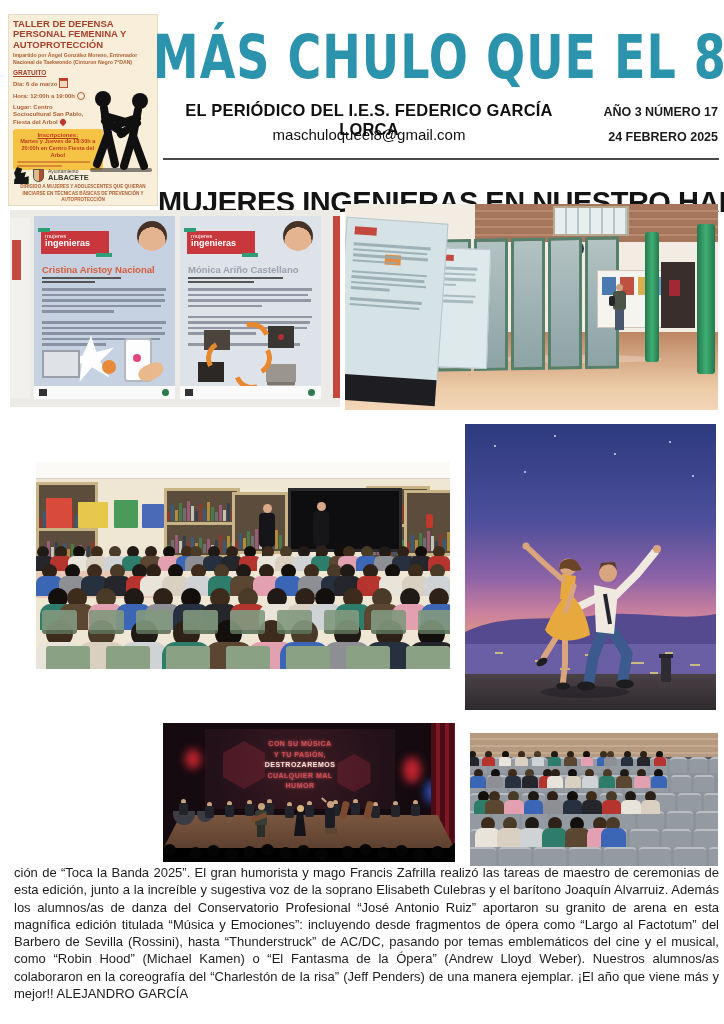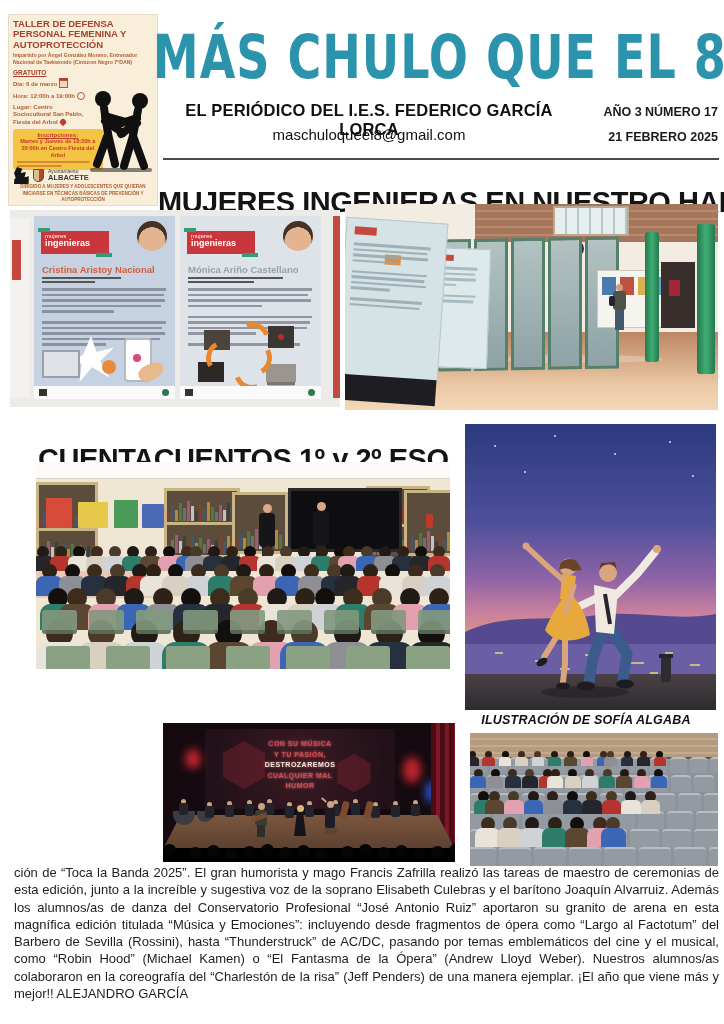--- a/index.html
+++ b/index.html
@@ -225,21 +225,21 @@
   </aside>
 
   <header>
     <div class="abs m-title">
         <span>MÁS CHULO QUE EL 8</span>
       </div>
     <div class="abs m-sub">EL PERIÓDICO DEL I.E.S. FEDERICO GARCÍA LORCA</div>
     <div class="abs m-email">maschuloqueel8@gmail.com</div>
     <div class="abs m-issue">
       <div>AÑO 3 NÚMERO 17</div>
-      <div>21 FEBRERO 2025</div>
+      <div>24 FEBRERO 2025</div>
     </div>
     <div class="abs rule"></div>
   </header>
 
   <h1 class="abs hl hl1">MUJERES INGENIERAS EN NUESTRO HALL</h1>
 
   <figure class="abs ph ph-posters">
     <div class="sliverL">
         <i></i>
       </div>
@@ -375,21 +375,20 @@
           <div style="position: absolute; left: 0px; top: 33px; width: 89%; height: 2.6px; background: rgb(147, 168, 173); opacity: 0.85;"></div>
           <div style="position: absolute; left: 0px; top: 38.5px; width: 91%; height: 2.6px; background: rgb(147, 168, 173); opacity: 0.85;"></div>
           <div style="position: absolute; left: 0px; top: 44px; width: 48%; height: 2.6px; background: rgb(147, 168, 173); opacity: 0.85;"></div>
           <div style="position: absolute; left: 0px; top: 55px; width: 88%; height: 2.6px; background: rgb(147, 168, 173); opacity: 0.85;"></div>
           <div style="position: absolute; left: 0px; top: 60.5px; width: 85%; height: 2.6px; background: rgb(147, 168, 173); opacity: 0.85;"></div>
         </div>
       <div class="h-bb"></div>
     </div>
   </figure>
 
-  <h2 class="abs hl hl2">CUENTACUENTOS 1º y 2º ESO</h2>
 
   <figure class="abs ph ph-class">
     <div class="c-ceil"></div>
     <div class="c-pink"></div>
     <div id="shelves">
         <div style="position: absolute; left: 0px; top: 20px; width: 56px; height: 76px; background: rgb(92, 76, 60); border: 3px solid rgb(201, 180, 134);">
           <div style="position: absolute; left: 0px; bottom: 34px; width: 3px; height: 9px; background: rgb(138, 59, 46);"></div>
           <div style="position: absolute; left: 4px; bottom: 34px; width: 3px; height: 16px; background: rgb(58, 90, 122);"></div>
           <div style="position: absolute; left: 8px; bottom: 34px; width: 3px; height: 11px; background: rgb(176, 138, 58);"></div>
           <div style="position: absolute; left: 12px; bottom: 34px; width: 3px; height: 18px; background: rgb(74, 122, 74);"></div>
@@ -884,21 +883,20 @@
       <ellipse cx="98" cy="262" rx="7" ry="3.5" fill="#1d1d1f"></ellipse>
       <path d="M103,168 C116,178 123,196 125,211 C106,220 88,218 80,206 C86,191 94,178 103,168 Z" fill="#e7a93e"></path>
       <path d="M97,150 L111,152 L108,177 L95,175 Z" fill="#e7a93e"></path>
       <path d="M98,156 L80,140 L63,124" stroke="#d9a57f" stroke-width="5.5" stroke-linecap="round" fill="none"></path>
       <circle cx="61" cy="122" r="3.5" fill="#d9a57f"></circle>
       <path d="M109,162 L104,178 L101,187" stroke="#d9a57f" stroke-width="5" stroke-linecap="round" fill="none"></path>
       <circle cx="103" cy="143" r="8.5" fill="#d9a57f"></circle>
       <path d="M95,140 A10,8 0 0 1 113,139 L117,146 L108,147 A12,10 0 0 0 94,146 Z" fill="#6b4426"></path>
     </svg>
   </figure>
-  <div class="abs caption">ILUSTRACIÓN DE SOFÍA ALGABA</div>
 
 
 
   <figure class="abs ph ph-stage">
     <div class="s-screen">
       <span class="s-hex" style="left:18px;top:12px"></span>
       <span class="s-hex" style="left:128px;top:20px;transform:scale(.8)"></span>
       <div class="s-text">
         <span class="scr-line" style="color: rgb(210, 74, 82);">CON SU MÚSICA</span>
         <span class="scr-line" style="color: rgb(210, 74, 82);">Y TU PASIÓN,</span>

